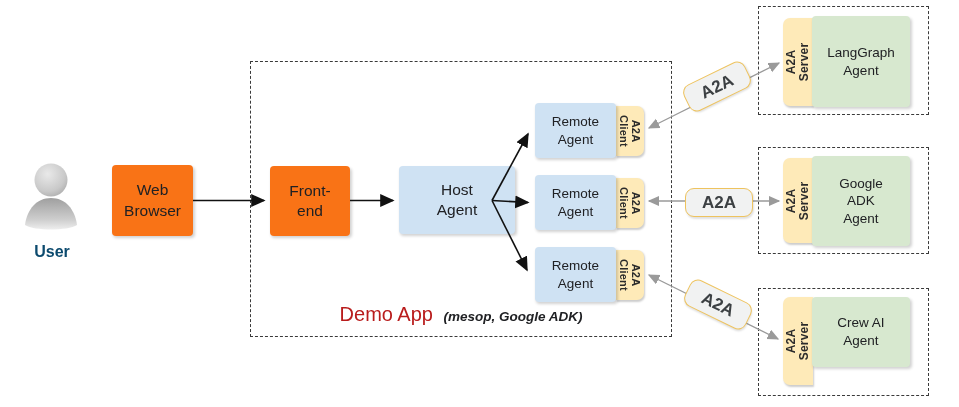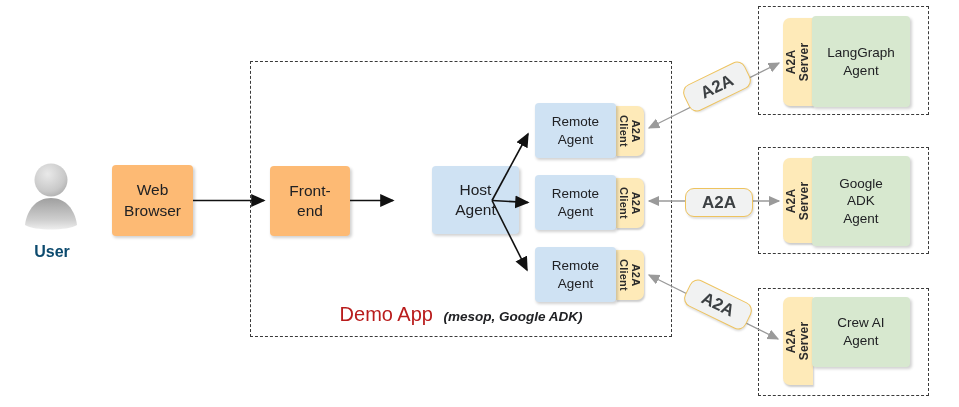--- a/index.html
+++ b/index.html
@@ -5,21 +5,21 @@
   html,body{margin:0;padding:0;background:#ffffff;}
   .stage{
     position:relative;width:959px;height:407px;background:#ffffff;
     font-family:"Liberation Sans",sans-serif;color:#202124;overflow:hidden;
   }
   .box{
     position:absolute;display:flex;align-items:center;justify-content:center;
     text-align:center;border-radius:4px;box-shadow:1.5px 2px 3px rgba(0,0,0,.18);
   }
   .box .label{white-space:pre-line;line-height:1.3;}
-  .gray{background:#fdba74;}
+  .gray{background:#f97316;}
   .blue{background:#cfe2f3;}
   .green{background:#d7e8cf;}
   .big-label{font-size:15.5px;}
   .med-label{font-size:13.5px;}
   .dashed{position:absolute;border:1.5px dashed #3a3a3a;}
   .tab{
     position:absolute;background:#feeab8;box-shadow:1px 1.5px 2px rgba(0,0,0,.2);
   }
   .tab span{
     position:absolute;left:50%;top:50%;white-space:pre-line;text-align:center;
@@ -79,21 +79,21 @@
   <div class="demo-caption">
     <span class="title">Demo App</span>
     <span class="subtitle">(mesop, Google ADK)</span>
   </div>
 
   <div class="box gray big-label" style="left:270px;top:166px;width:80px;height:70px;">
     <span class="label">Front-
 end</span>
   </div>
 
-  <div class="box blue big-label" style="left:399px;top:166px;width:87px;height:68px;margin-left:33px;">
+  <div class="box blue big-label" style="left:399px;top:166px;width:116px;height:68px;">
     <span class="label">Host
 Agent</span>
   </div>
 
   <div class="tab client" style="left:616px;top:106px;width:28px;height:50px;">
     <span>A2A
 Client</span>
   </div>
   <div class="tab client" style="left:616px;top:178px;width:28px;height:50px;">
     <span>A2A

